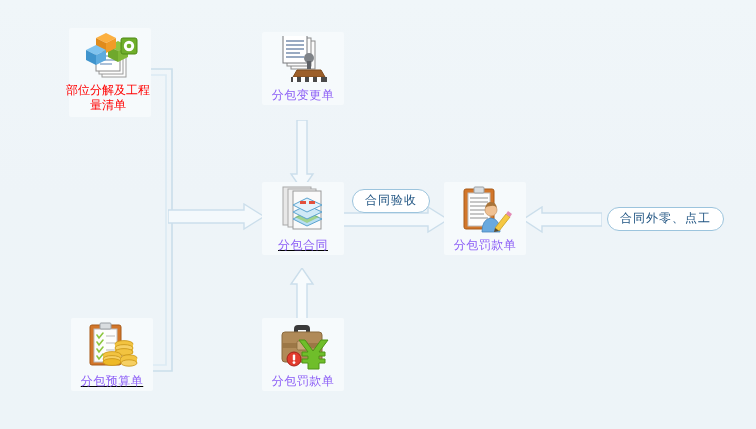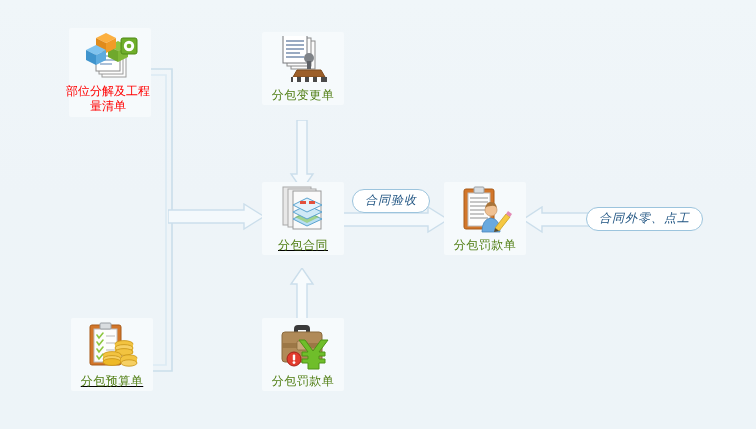--- a/index.html
+++ b/index.html
@@ -8,30 +8,30 @@
     background:#eff5f9;
     font-family:"DejaVu Sans","Liberation Sans",sans-serif;
   }
   #canvas{position:relative;width:756px;height:429px;
     background:linear-gradient(180deg,#f0f6f9 0%,#eef4f8 45%,#edf4f8 100%);}
 
   
   .node{position:absolute;width:78px;text-align:center;
         background:#f6fafc;padding:4px 2px 3px 2px;border-radius:2px;}
   .node .icon{width:56px;height:50px;margin:0 auto;position:relative;}
-  .node .lbl{font-size:12px;line-height:14px;color:#4d7c0f;margin-top:2px;
+  .node .lbl{font-size:12px;line-height:14px;color:#8b5cf6;margin-top:2px;
              letter-spacing:.5px;white-space:nowrap;}
   .node .lbl.red{color:#ff0000;white-space:normal;width:84px;margin-left:-5px;
                  line-height:15px;letter-spacing:0px;}
 
   
   .pill{position:absolute;border:1px solid #9cc4dd;background:#ffffff;
         border-radius:12px;font-size:12px;color:#1d5280;
         padding:2px 12px 3px 12px;letter-spacing:1px;white-space:nowrap;
-        box-shadow:0 0 0 1px #ffffff inset;font-style:italic;}
+        box-shadow:0 0 0 1px #ffffff inset;}
 
   
   .arrowR,.arrowL{position:absolute;}
   .arrowR svg,.arrowL svg,.arrowD svg,.arrowU svg{display:block;}
   .arrowD,.arrowU{position:absolute;}
 
   
   .bracket{position:absolute;}
 </style>
 </head>
@@ -71,23 +71,23 @@
   </div>
 
   <div class="arrowL" style="left:522px;top:206px;">
     <svg width="80" height="28" viewBox="0 0 80 28">
       <path d="M80 7 H20 V1 L1 13.5 L20 26 V20 H80 Z" fill="#f4f9fc" stroke="#cbdeeb" stroke-width="1.4"></path>
     </svg>
   </div>
 
   <div class="pill" style="left:352px;top:189px;">合同验收</div>
 
-  <div class="pill" style="left:586px;top:207px;">合同外零、点工</div>
-
-  <div class="node" style="left:69px;top:28px;">
+  <div class="pill" style="left:607px;top:207px;">合同外零、点工</div>
+
+  <div class="node" style="left:69px;top:28px;font-family:Liberation Mono, monospace;">
     <div class="icon">
       <svg width="56" height="50" viewBox="0 0 56 50">
 
         <rect x="20" y="25" width="24" height="20" fill="#fdfdfd" stroke="#9a9a9a" stroke-width="1"></rect>
         <rect x="17" y="22" width="24" height="20" fill="#fdfdfd" stroke="#9a9a9a" stroke-width="1"></rect>
         <rect x="14" y="19" width="24" height="20" fill="#ffffff" stroke="#8c8c8c" stroke-width="1"></rect>
         <g stroke="#7e9ec4" stroke-width="1.3">
           <line x1="18" y1="24" x2="34" y2="24"></line>
             <line x1="18" y1="28" x2="34" y2="28"></line>
           <line x1="18" y1="32" x2="30" y2="32"></line>

